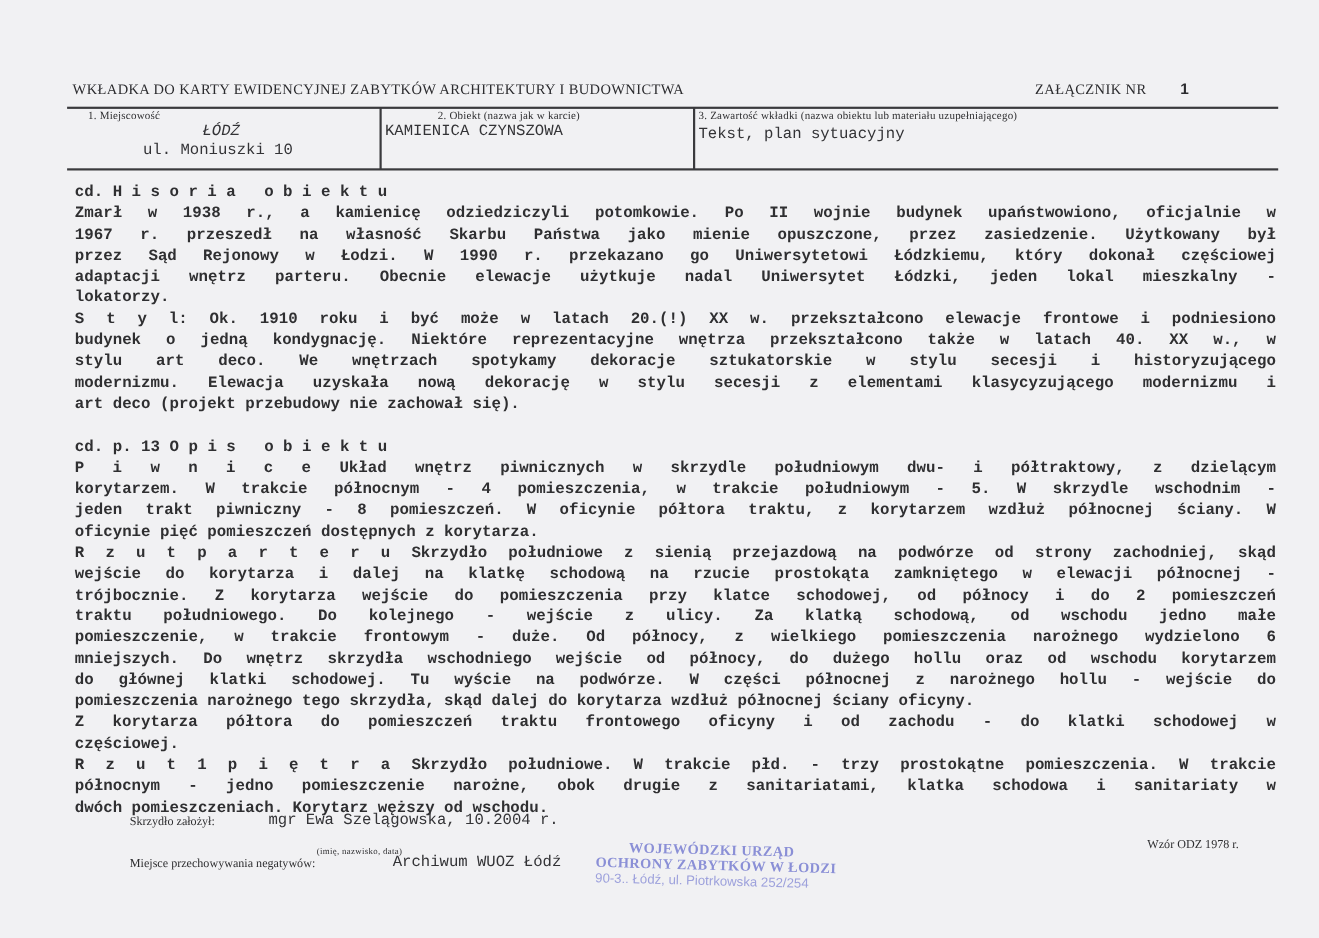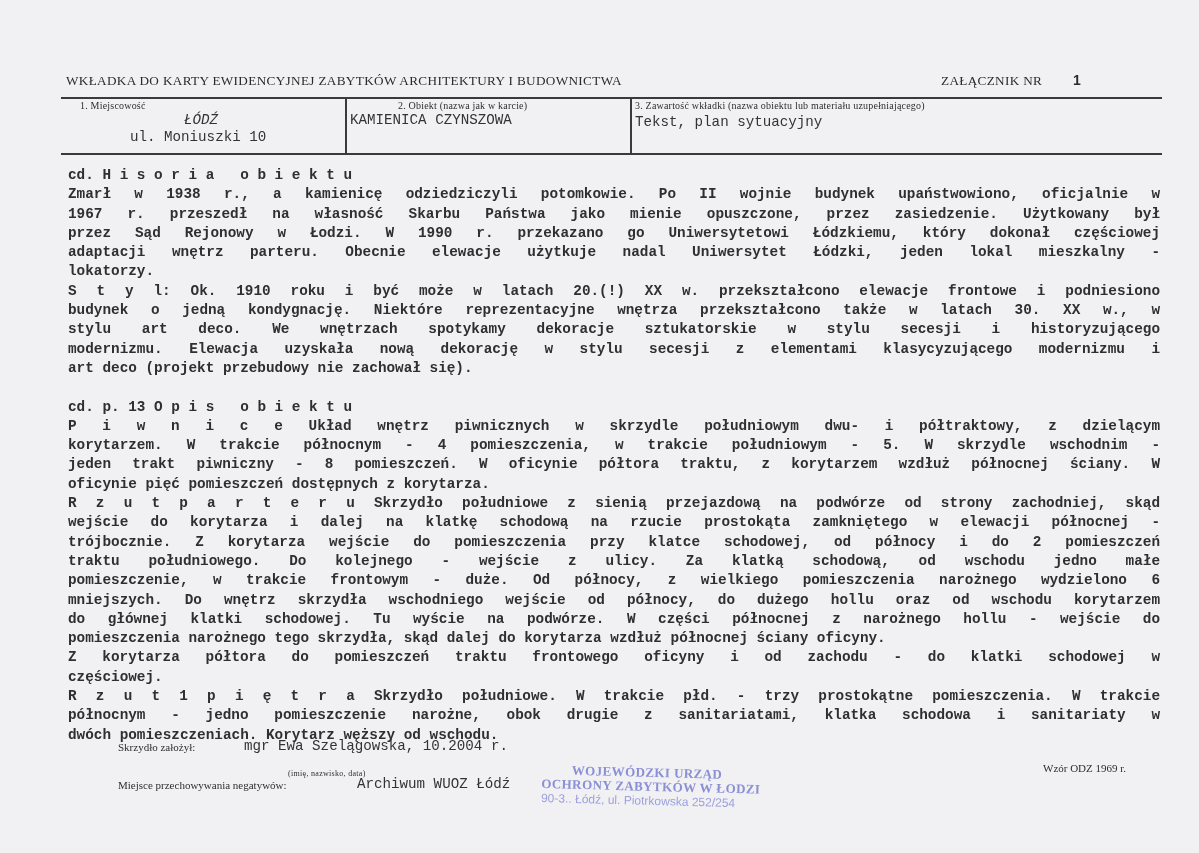--- a/index.html
+++ b/index.html
@@ -81,21 +81,21 @@
 <div class="cell-value mono" style="left:635px; top:114px;">Tekst, plan sytuacyjny</div>
 
 <div id="body-text" class="mono">
   <span class="line"><span>cd.</span> <span>H i s o r i a   o b i e k t u</span></span>
   <span class="line justify">Zmarł w 1938 r., a kamienicę odziedziczyli potomkowie. Po II wojnie budynek upaństwowiono, oficjalnie w</span>
   <span class="line justify">1967 r. przeszedł na własność Skarbu Państwa jako mienie opuszczone, przez zasiedzenie. Użytkowany był</span>
   <span class="line justify">przez Sąd Rejonowy w Łodzi. W 1990 r. przekazano go Uniwersytetowi Łódzkiemu, który dokonał częściowej</span>
   <span class="line justify">adaptacji wnętrz parteru. Obecnie elewacje użytkuje nadal Uniwersytet Łódzki, jeden lokal mieszkalny -</span>
   <span class="line">lokatorzy.</span>
   <span class="line justify">S t y l: Ok. 1910 roku i być może w latach 20.(!) XX w. przekształcono elewacje frontowe i podniesiono</span>
-  <span class="line justify">budynek o jedną kondygnację. Niektóre reprezentacyjne wnętrza przekształcono także w latach 30. XX w., w</span>
+  <span class="line justify">budynek o jedną kondygnację. Niektóre reprezentacyjne wnętrza przekształcono także w latach 40. XX w., w</span>
   <span class="line justify">stylu art deco. We wnętrzach spotykamy dekoracje sztukatorskie w stylu secesji i historyzującego</span>
   <span class="line justify">modernizmu. Elewacja uzyskała nową dekorację w stylu secesji z elementami klasycyzującego modernizmu i</span>
   <span class="line">art deco (projekt przebudowy nie zachował się).</span>
   <span class="gap"></span>
   <span class="line"><span>cd. p. 13</span> <span>O p i s   o b i e k t u</span></span>
   <span class="line justify">P i w n i c e  Układ wnętrz piwnicznych w skrzydle południowym dwu- i półtraktowy, z dzielącym</span>
   <span class="line justify">korytarzem. W trakcie północnym - 4 pomieszczenia, w trakcie południowym - 5. W skrzydle wschodnim -</span>
   <span class="line justify">jeden trakt piwniczny - 8 pomieszczeń. W oficynie półtora traktu, z korytarzem wzdłuż północnej ściany. W</span>
   <span class="line">oficynie pięć pomieszczeń dostępnych z korytarza.</span>
   <span class="line justify">R z u t   p a r t e r u  Skrzydło południowe z sienią przejazdową na podwórze od strony zachodniej, skąd</span>
@@ -111,19 +111,19 @@
   <span class="line justify">R z u t   1   p i ę t r a  Skrzydło południowe. W trakcie płd. - trzy prostokątne pomieszczenia. W trakcie</span>
   <span class="line justify">północnym - jedno pomieszczenie narożne, obok drugie z sanitariatami, klatka schodowa i sanitariaty w</span>
   <span class="line">dwóch pomieszczeniach. Korytarz węższy od wschodu.</span>
 </div>
 
 <div class="footer-label serif" style="left:118px; top:741px;">Skrzydło założył:</div>
 <div class="footer-value mono" style="left:244px; top:738px;">mgr Ewa Szelągowska, 10.2004 r.</div>
 <div class="footer-label serif" style="left:288px; top:757px; font-size:8px; letter-spacing:0.3px;margin-top:12px;">(imię, nazwisko, data)</div>
 <div class="footer-label serif" style="left:118px; top:779px;">Miejsce przechowywania negatywów:</div>
 <div class="footer-value mono" style="left:357px; top:776px;">Archiwum WUOZ Łódź</div>
-<div class="footer-label serif" style="left:1043px; top:762px;">Wzór ODZ 1969 r.</div>
+<div class="footer-label serif" style="left:1043px; top:762px;">Wzór ODZ 1978 r.</div>
 
 <div id="stamp">
   <div class="l1">WOJEWÓDZKI URZĄD</div>
   <div class="l2">OCHRONY ZABYTKÓW W ŁODZI</div>
   <div class="l3">90-3.. Łódź, ul. Piotrkowska 252/254</div>
 </div>
 
 </body></html>

